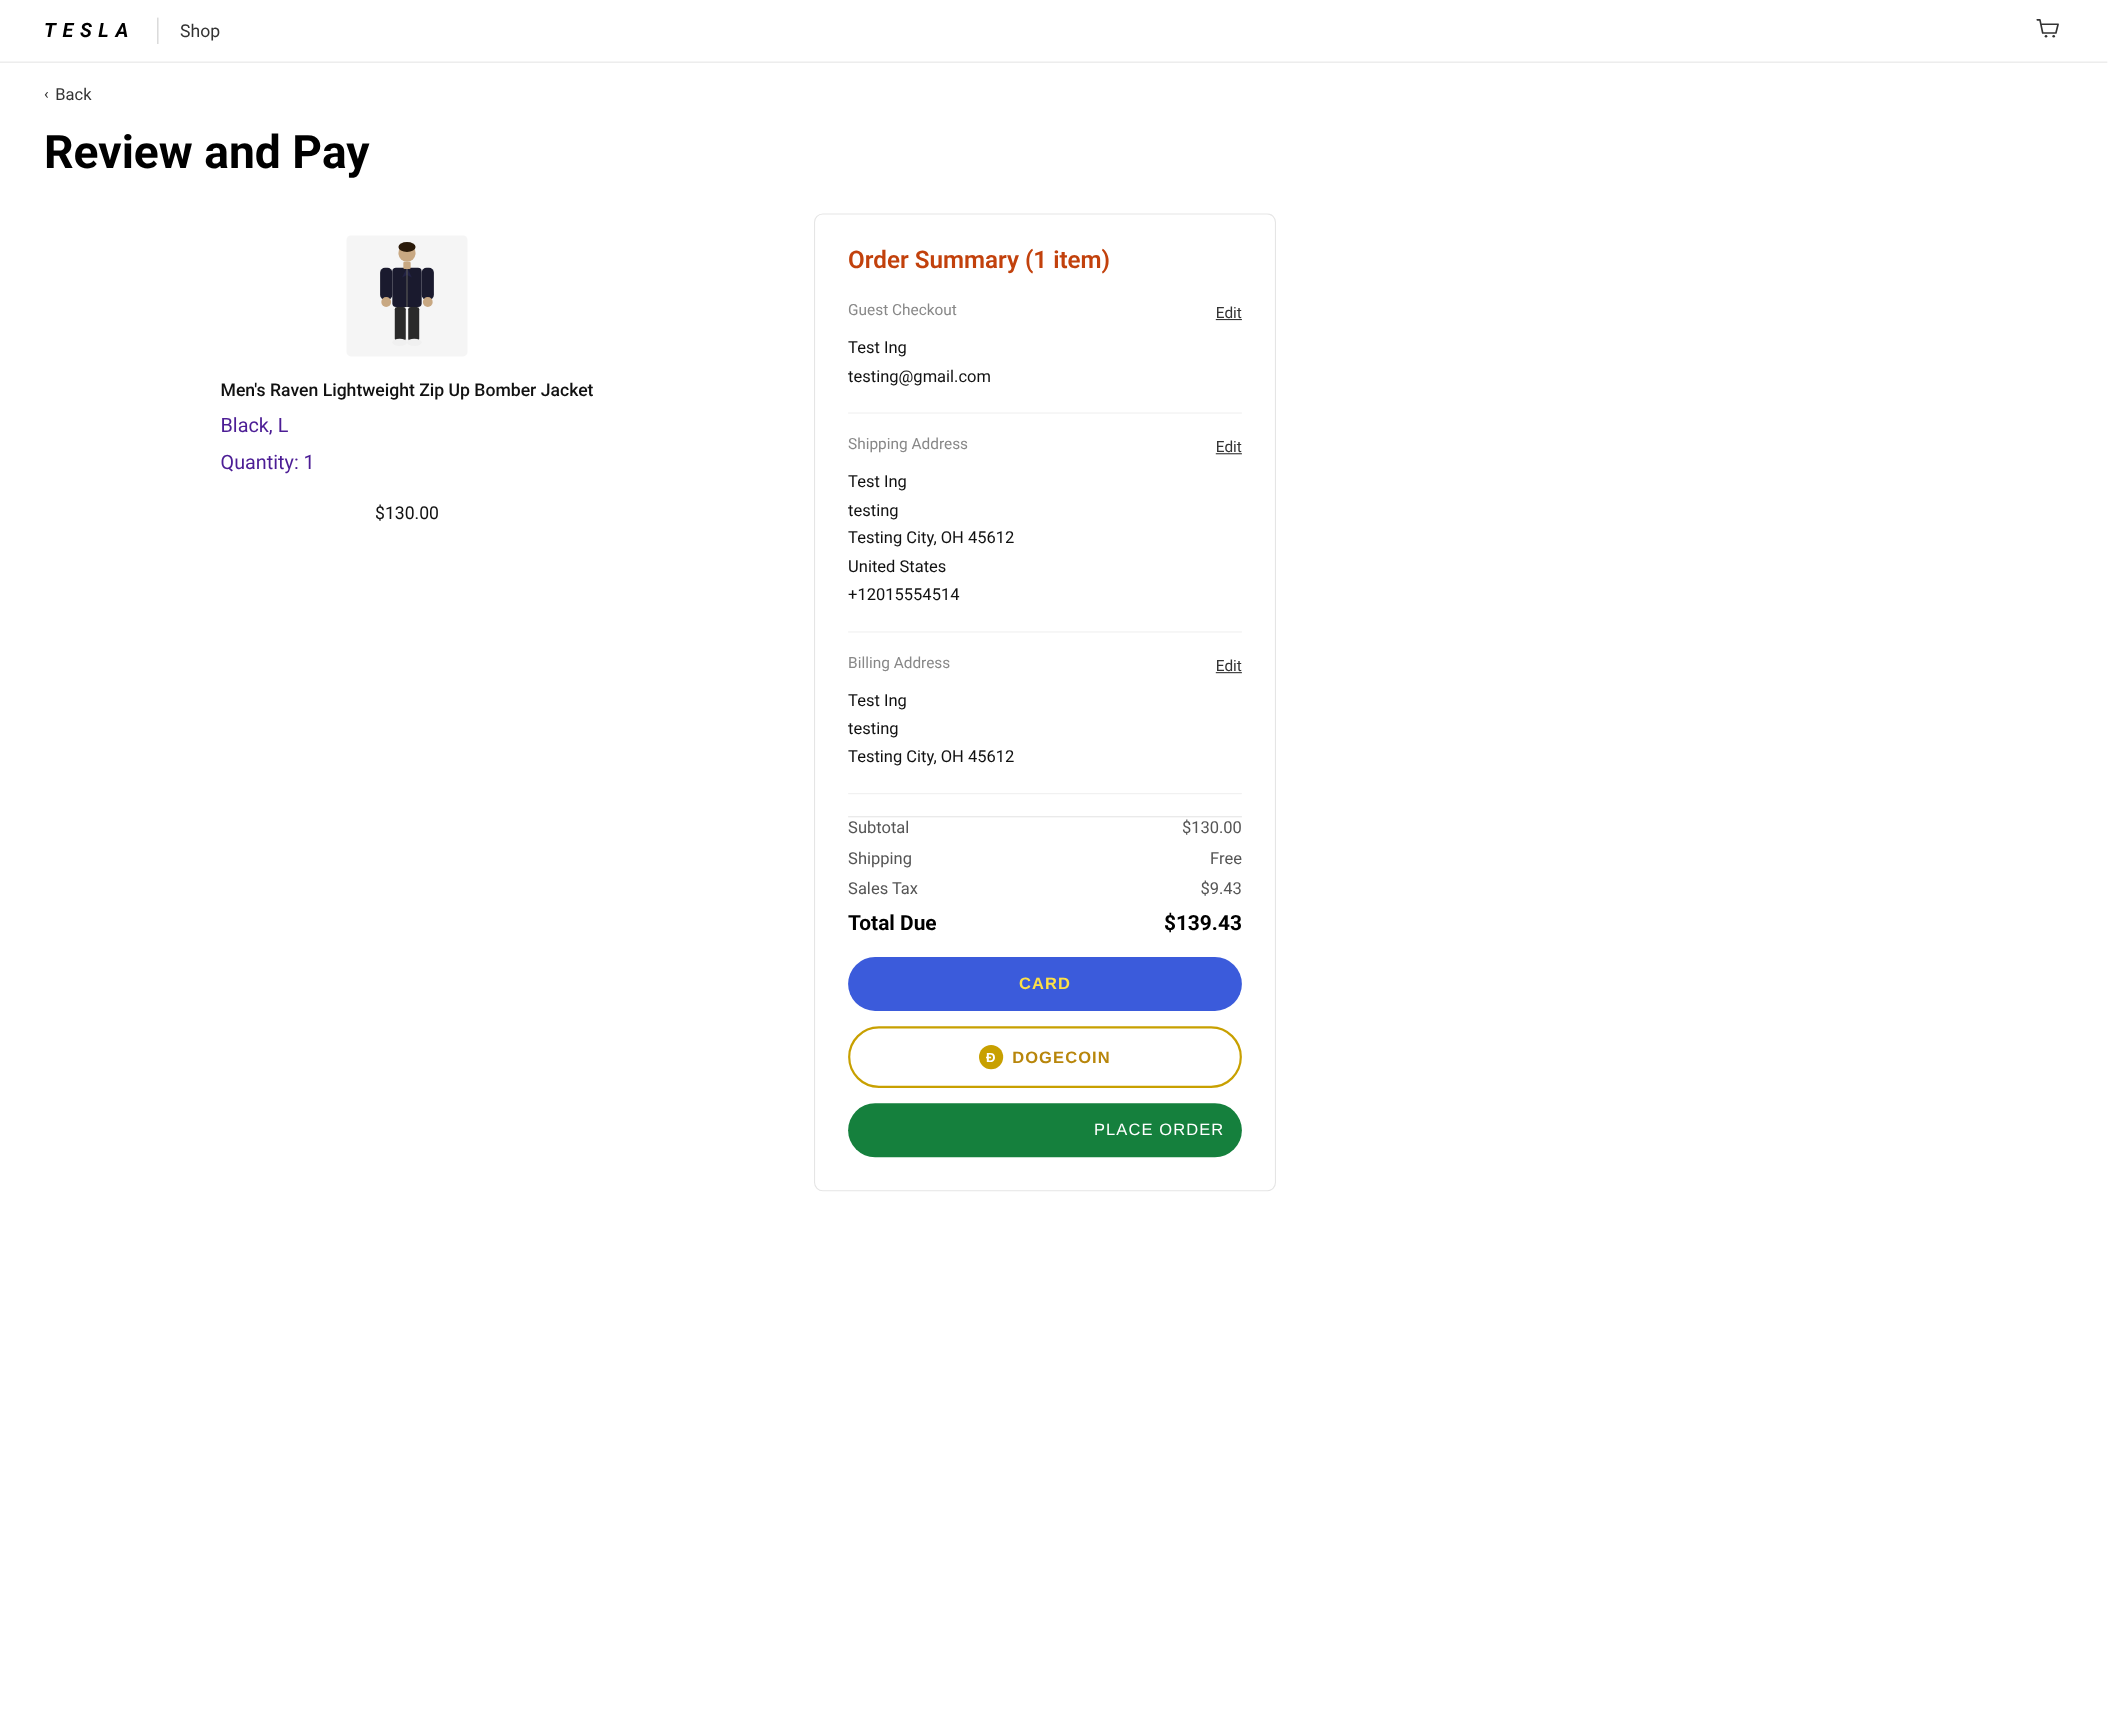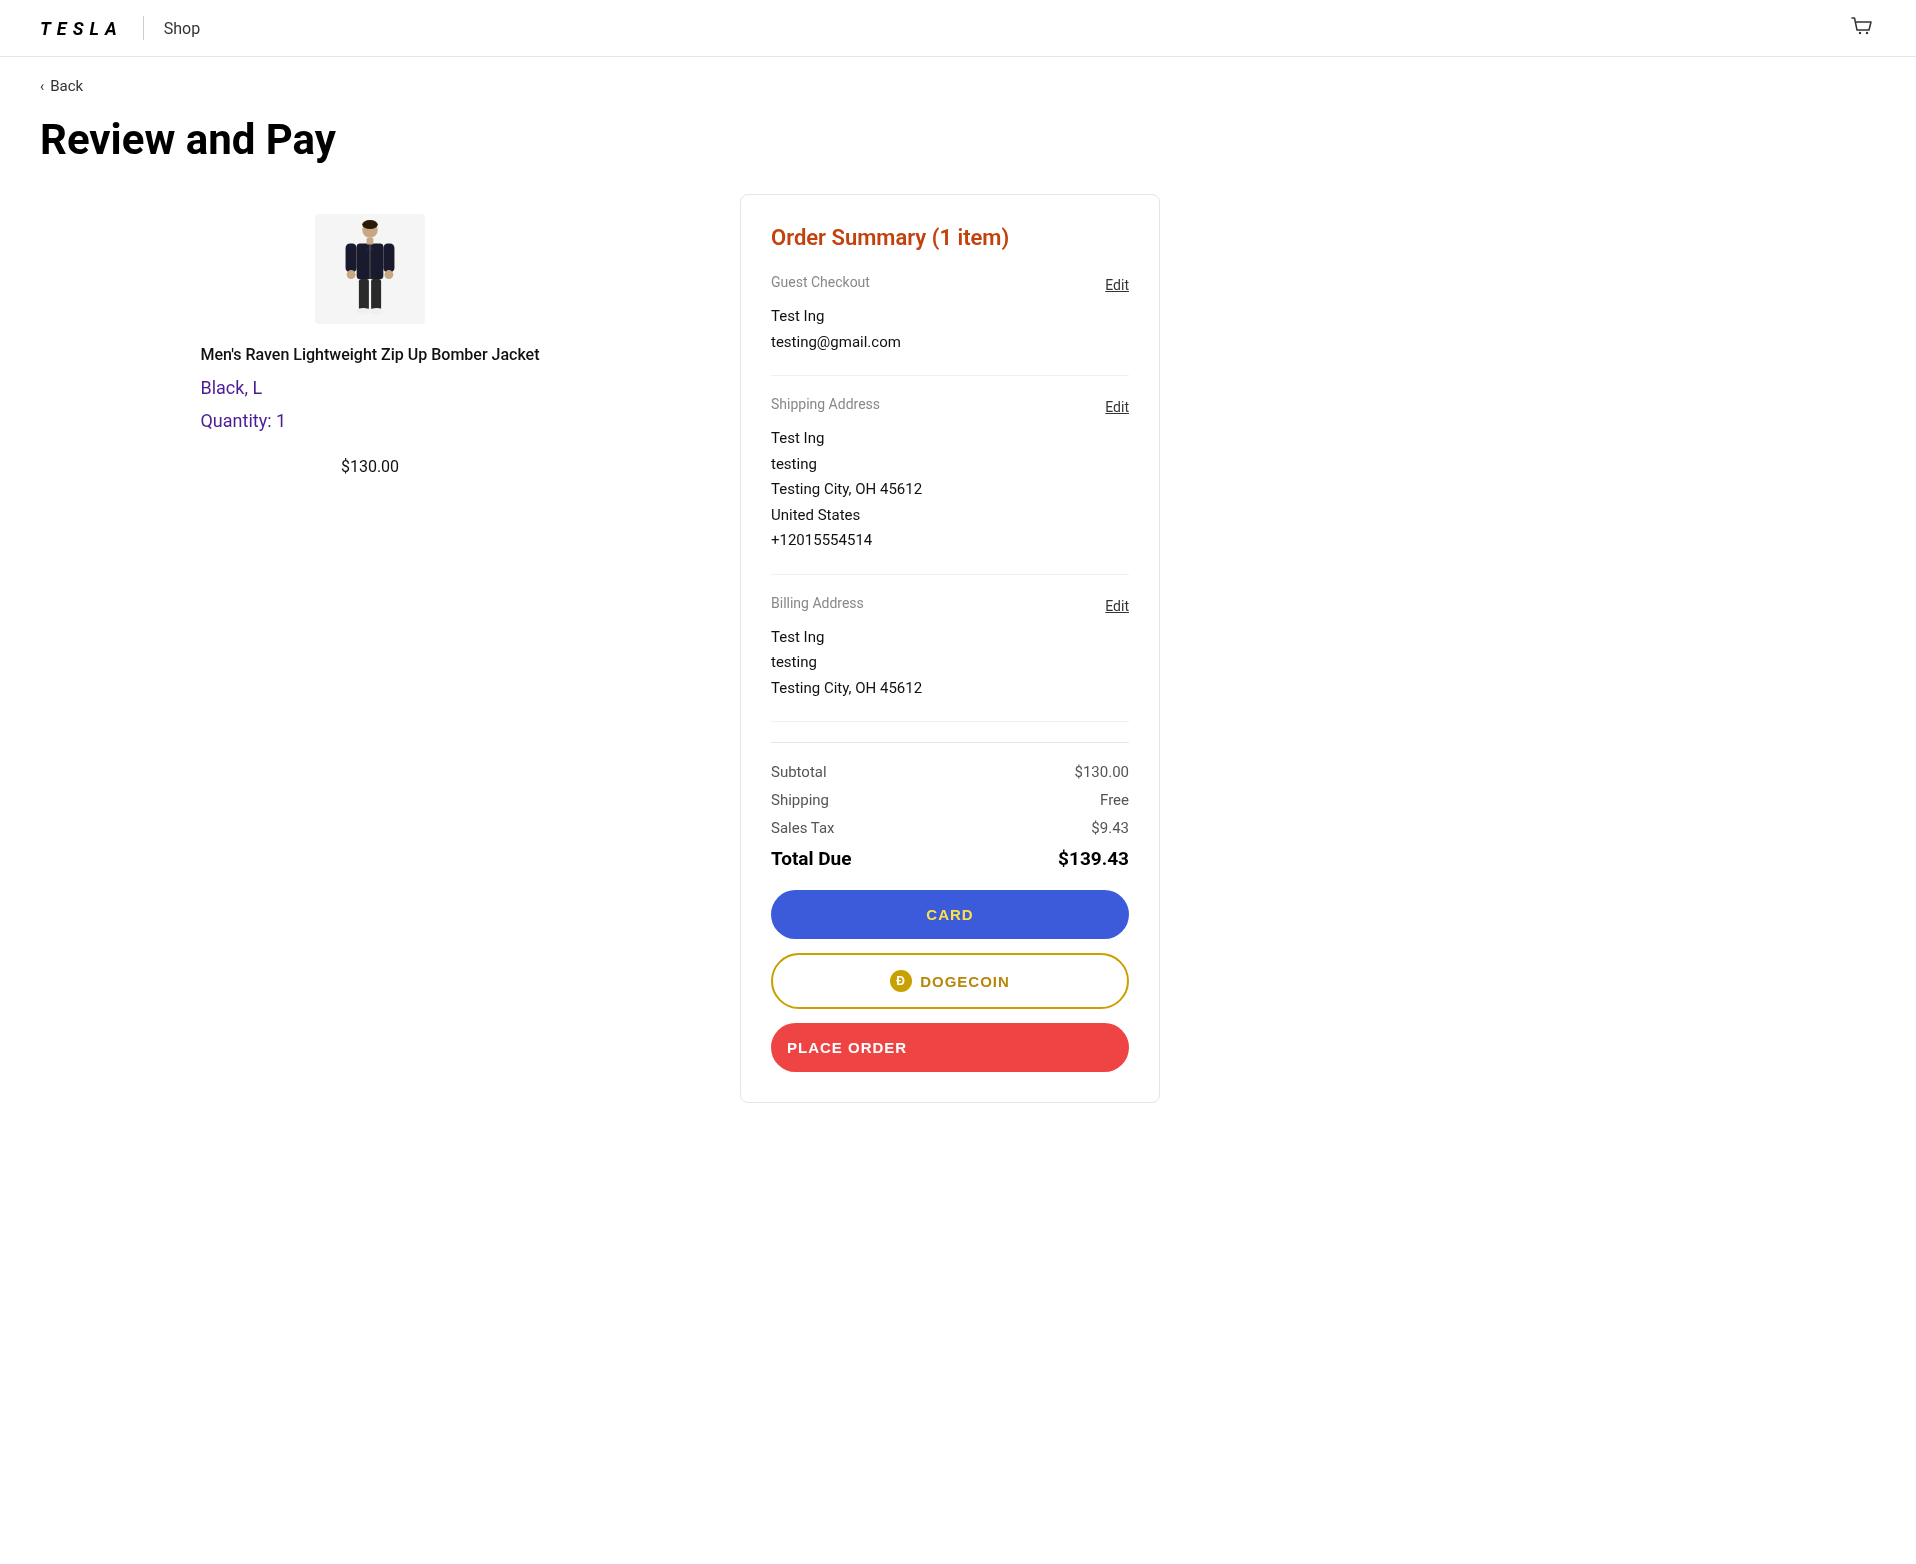--- a/index.html
+++ b/index.html
@@ -194,21 +194,20 @@
       font-size: 15px;
       color: #333;
     }
 
     .promo-chevron {
       font-size: 12px;
     }
 
     .totals-section {
       border-top: 1px solid #e5e5e5;
-      padding-top: 20px;
       margin-top: 19px;
     }
 
     .totals-row {
       display: flex;
       justify-content: space-between;
       margin-bottom: 10px;
       font-size: 15px;
       color: #555;
     }
@@ -266,29 +265,29 @@
       justify-content: center;
       color: #fff;
       font-size: 12px;
       font-weight: bold;
     }
 
     .btn-place-order {
       display: block;
       width: 100%;
       padding: 16px;
-      background: #ef4444;
+      background: #15803d;
       color: #fff;
       border: none;
       border-radius: 50px;
       font-size: 15px;
-      font-weight: 700;
+      font-weight: 400;
       letter-spacing: 1px;
       cursor: pointer;
-      text-align: left;
+      text-align: right;
     }
   </style>
 </head>
 <body>
 
 <header class="header">
   <span class="header-logo">TESLA</span>
   <div class="header-divider"></div>
   <span class="header-shop">Shop</span>
   <div class="header-cart">

